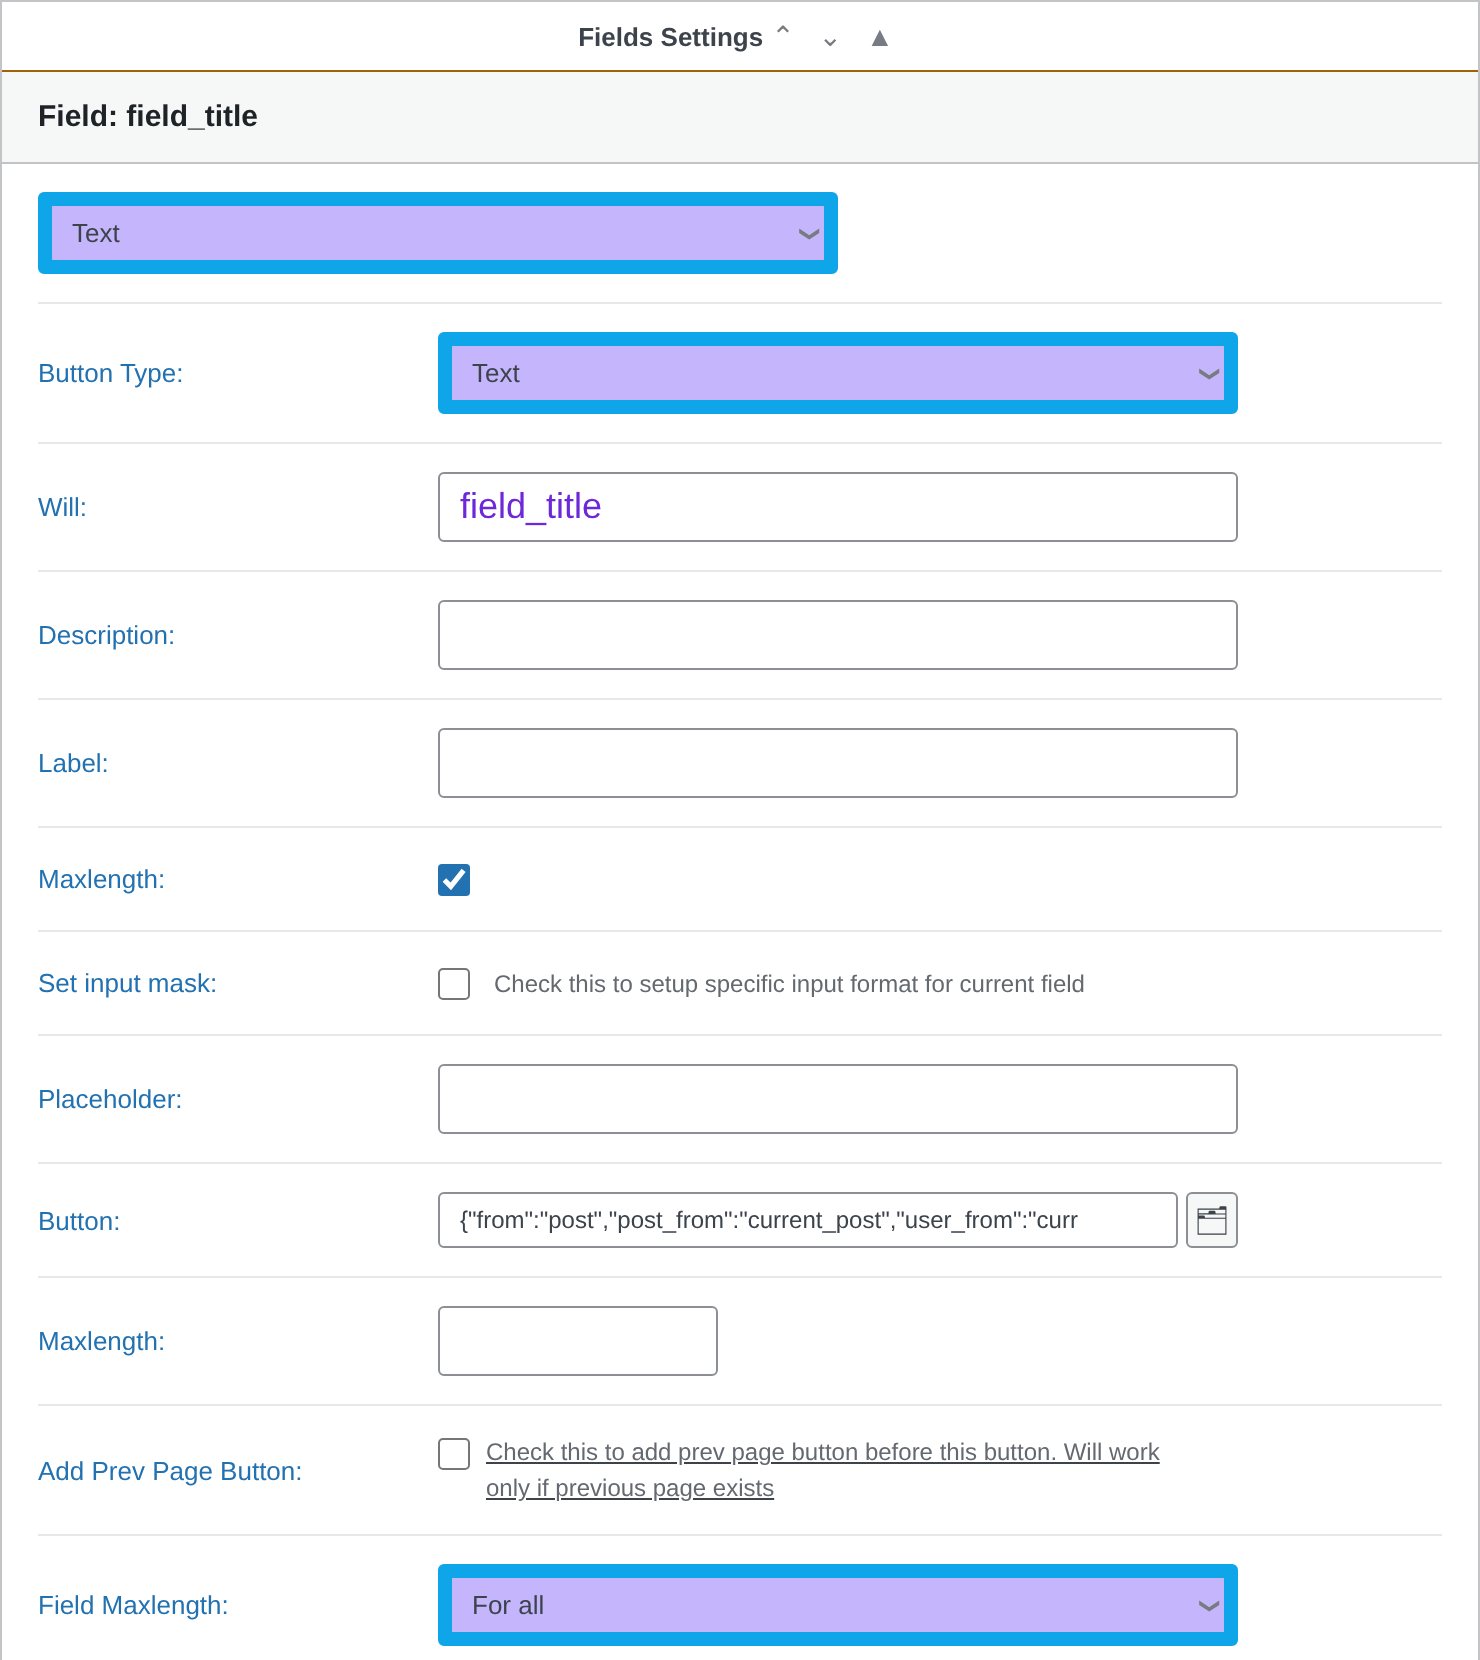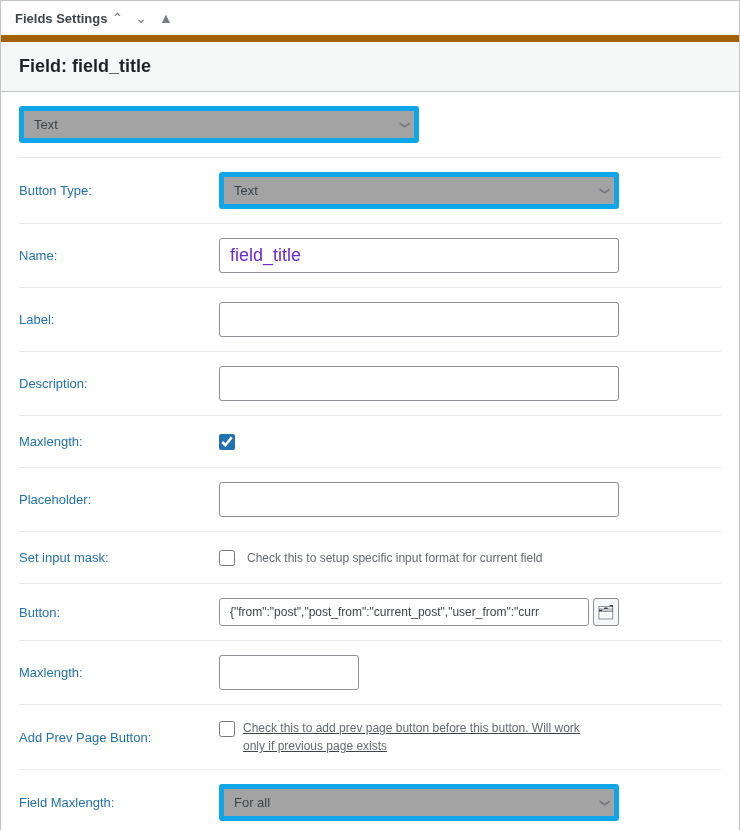--- a/index.html
+++ b/index.html
@@ -14,25 +14,25 @@
 
     .panel {
       background: #fff;
       border: 1px solid #c3c4c7;
       margin: 0;
       width: 740px;
     }
 
     .panel-header {
       display: flex;
-      justify-content: flex-start;
+      justify-content: center;
       align-items: center;
       padding: 8px 14px;
       background: #fff;
-      border-bottom: 7px solid #a16207;
+      border-bottom: 1px solid #a16207;
     }
 
     .panel-header-title {
       font-size: 13px;
       font-weight: 600;
       color: #3c434a;
     }
 
     .panel-header-controls {
       display: flex;
@@ -49,21 +49,21 @@
       line-height: 1;
     }
 
     .field-title-bar {
       background: #f6f7f7;
       border-bottom: 1px solid #c3c4c7;
       padding: 14px 18px;
     }
 
     .field-title-bar h2 {
-      font-size: 18px;
+      font-size: 15px;
       font-weight: 700;
       color: #1d2327;
     }
 
     .form-body {
       padding: 0 18px;
     }
 
     .form-row {
       display: flex;
@@ -89,23 +89,23 @@
       flex: 1;
       display: flex;
       align-items: center;
       gap: 10px;
     }
 
     .form-select {
       width: 100%;
       max-width: 400px;
       padding: 6px 10px;
-      border: 5px solid #0ea5e9;
+      border: 7px solid #0ea5e9;
       border-radius: 3px;
-      background: #a3a3a3;
+      background: #c4b5fd;
       font-size: 13px;
       color: #3c434a;
       appearance: none;
       -webkit-appearance: none;
       background-image: none;
       cursor: pointer;
     }
 
     .select-wrapper {
       position: relative;
@@ -254,63 +254,63 @@
             <option>Text</option>
             <option>Number</option>
             <option>Email</option>
           </select>
           <span class="chevron" style="transform: translateY(-50%) rotate(90deg); font-size: 10px;">❯</span>
         </div>
       </div>
     </div>
 
     <div class="form-row">
-      <div class="form-label">Name:</div>
+      <div class="form-label">Will:</div>
       <div class="form-control-wrap">
         <input class="form-input" type="text" value="field_title" style="">
       </div>
     </div>
 
     <div class="form-row">
+      <div class="form-label">Description:</div>
+      <div class="form-control-wrap">
+        <input class="form-input" type="text" value="" style="">
+      </div>
+    </div>
+
+    <div class="form-row">
       <div class="form-label">Label:</div>
-      <div class="form-control-wrap">
-        <input class="form-input" type="text" value="" style="">
-      </div>
-    </div>
-
-    <div class="form-row">
-      <div class="form-label">Description:</div>
       <div class="form-control-wrap">
         <input class="form-input" type="text" value="" style="">
       </div>
     </div>
 
     <div class="form-row">
       <div class="form-label">Maxlength:</div>
       <div class="form-control-wrap">
         <div class="checkbox-wrap">
           <input type="checkbox" class="form-checkbox" checked="" style="">
         </div>
-      </div>
-    </div>
-
-    <div class="form-row">
-      <div class="form-label">Placeholder:</div>
-      <div class="form-control-wrap">
-        <input class="form-input" type="text" value="" style="">
       </div>
     </div>
 
     <div class="form-row">
       <div class="form-label">Set input mask:</div>
       <div class="form-control-wrap">
         <div class="checkbox-wrap">
           <input type="checkbox" class="form-checkbox" style="">
           <span class="helper-text">Check this to setup specific input format for current field</span>
         </div>
+      </div>
+    </div>
+
+    <div class="form-row">
+      <div class="form-label">Placeholder:</div>
+      <div class="form-control-wrap">
+        <input class="form-input" type="text" value="" style="">
       </div>
     </div>
 
     <div class="form-row">
       <div class="form-label">Button:</div>
       <div class="form-control-wrap">
         <div class="default-field-wrap">
           <input class="default-input" type="text" value="{&quot;from&quot;:&quot;post&quot;,&quot;post_from&quot;:&quot;current_post&quot;,&quot;user_from&quot;:&quot;curr" style="">
           <button class="db-icon-btn">🗂</button>
         </div>

